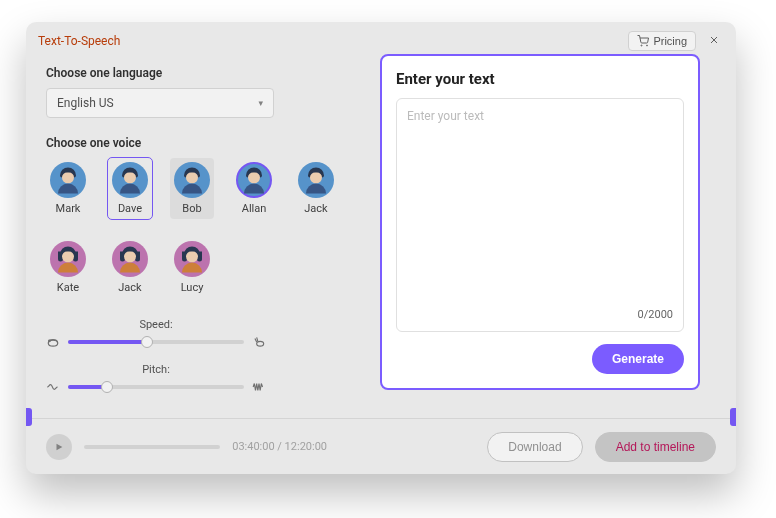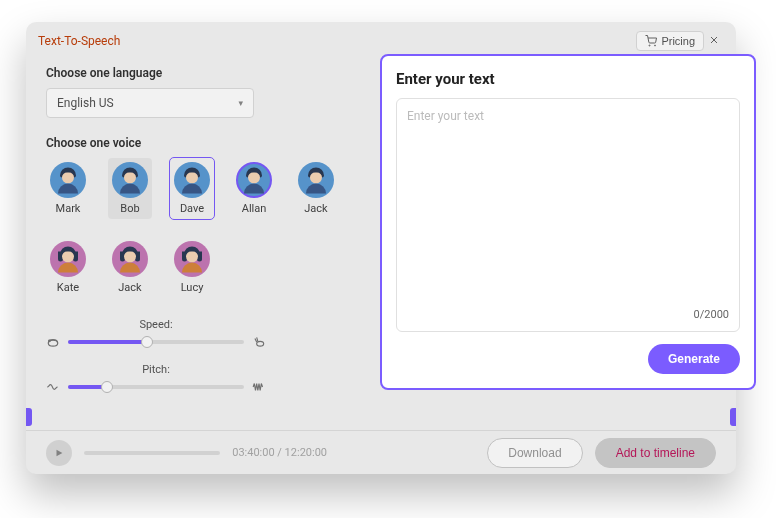--- a/index.html
+++ b/index.html
@@ -1,26 +1,26 @@
 <!DOCTYPE html>
 <html><head>
 <meta charset="utf-8">
 <style>
 * { box-sizing: border-box; margin: 0; padding: 0; }
 body { font-family: -apple-system, BlinkMacSystemFont, "Segoe UI", Roboto, sans-serif; background: #fff; width: 776px; height: 518px; position: relative; }
 .window { position: absolute; left: 26px; top: 22px; width: 710px; height: 452px; background: #f5f5f5; border-radius: 10px; box-shadow: 0 20px 40px rgba(0,0,0,0.25); }
 .dim { position: absolute; inset: 0; background: rgba(0,0,0,0.05); border-radius: 10px; pointer-events: none; z-index: 1; }
 .header { display: flex; align-items: center; justify-content: space-between; padding: 9px 12px; font-size: 12px; color: #555; }
 .header-title { color: #c2410c; }
-.header-right { display: flex; align-items: flex-end; }
+.header-right { display: flex; align-items: flex-end; gap: 8px; }
 .pricing-btn { display: flex; align-items: center; gap: 4px; background: #fff; border: 1px solid #ddd; border-radius: 4px; padding: 3px 8px; font-size: 11px; color: #555; cursor: pointer; }
 .close-btn { cursor: pointer; font-size: 14px; color: #666; padding: 2px 4px; }
 .content { padding: 6px 20px 0 20px; }
 .section-label { font-size: 12px; font-weight: 600; color: #333; margin-bottom: 8px; }
-.lang-select { width: 208px; height: 30px; border: 1px solid #ddd; border-radius: 4px; background: #fff; padding: 0 10px; font-size: 12px; color: #555; display: flex; align-items: center; justify-content: space-between; cursor: pointer; }
+.lang-select { width: 228px; height: 30px; border: 1px solid #ddd; border-radius: 4px; background: #fff; padding: 0 10px; font-size: 12px; color: #555; display: flex; align-items: center; justify-content: space-between; cursor: pointer; }
 .chevron { font-size: 9px; color: #888; }
 .voices { display: flex; flex-wrap: wrap; gap: 18px; margin-top: 6px; max-width: 340px; }
 .voice { display: flex; flex-direction: column; align-items: center; gap: 4px; cursor: pointer; padding: 4px; border-radius: 4px; }
 .voice.hovered { background: #e8e8e8; }
 .voice.selected { outline: 1.5px solid #7b5cff; border-radius: 4px; }
 .avatar { width: 36px; height: 36px; border-radius: 50%; position: relative; border: 2px solid transparent; }
 .avatar.male { background: #5b9bd5; }
 .avatar.female { background: #c77ab8; }
 .avatar.playing { border: 2px solid #7b5cff; }
 .avatar-face { position: absolute; left: 50%; top: 50%; transform: translate(-50%, -52%); width: 20px; height: 24px; }
@@ -32,32 +32,32 @@
 .body.blue { background: #3a5a8c; } .body.orange { background: #d9863d; }
 .voice-name { font-size: 11px; color: #444; }
 .sliders { margin-top: 20px; max-width: 220px; }
 .slider-row { margin-bottom: 14px; text-align: center; }
 .slider-label { font-size: 11px; color: #555; margin-bottom: 4px; display: block; }
 .slider-track-wrap { display: flex; align-items: center; gap: 8px; }
 .sicon { width: 14px; height: 14px; color: #777; flex-shrink: 0; }
 .track { flex: 1; height: 4px; background: #ddd; border-radius: 2px; position: relative; }
 .track-fill { position: absolute; left: 0; top: 0; bottom: 0; background: #7b5cff; border-radius: 2px; }
 .track-thumb { position: absolute; top: 50%; transform: translate(-50%, -50%); width: 12px; height: 12px; background: #fff; border: 1.5px solid #bbb; border-radius: 50%; }
-.footer { position: absolute; bottom: 0; left: 0; right: 0; height: 44px; border-top: 1px solid #e0e0e0; display: flex; align-items: center; padding: 16px 20px; gap: 12px; border-radius: 0 0 10px 10px; }
+.footer { position: absolute; bottom: 0; left: 0; right: 0; height: 56px; border-top: 1px solid #e0e0e0; display: flex; align-items: center; padding: 16px 20px; gap: 12px; border-radius: 0 0 10px 10px; }
 .play-btn { width: 26px; height: 26px; background: #dcdcdc; border-radius: 50%; display: flex; align-items: center; justify-content: center; cursor: pointer; }
 .play-btn svg { fill: #888; }
 .timeline { flex: 1; height: 4px; background: #ddd; border-radius: 2px; max-width: 270px; }
 .time-text { font-size: 11px; color: #aaa; }
 .footer-spacer { flex: 1; }
 .foot-btn { padding: 7px 20px; border-radius: 18px; font-size: 12px; border: 1px solid #ccc; background: #fff; color: #999; cursor: pointer; }
 .foot-btn.primary { background: #cfcfcf; border-color: #cfcfcf; color: #be185d; }
 .purple-handle { position: absolute; width: 6px; height: 18px; background: #7b5cff; border-radius: 3px; }
 .ph-left { left: 26px; top: 408px; border-radius: 0 3px 3px 0; }
 .ph-right { left: 730px; top: 408px; border-radius: 3px 0 0 3px; }
-.panel { position: absolute; left: 380px; top: 54px; width: 376px; height: 336px; background: #fff; border: 2px solid #7b5cff; border-radius: 8px; z-index: 5; padding: 14px; display: flex; flex-direction: column; }
+.panel { position: absolute; left: 380px; top: 54px; width: 320px; height: 336px; background: #fff; border: 2px solid #7b5cff; border-radius: 8px; z-index: 5; padding: 14px; display: flex; flex-direction: column; }
 .panel-title { font-size: 15px; font-weight: 700; color: #222; margin-bottom: 10px; }
 .text-area { flex: 1; border: 1px solid #e0e0e0; border-radius: 6px; padding: 10px; position: relative; display: flex; flex-direction: column; justify-content: space-between; }
 .text-area textarea { border: none; outline: none; resize: none; width: 100%; flex: 1; font-size: 12px; color: #333; font-family: inherit; }
 .text-area textarea::placeholder { color: #bbb; }
 .char-count { font-size: 11px; color: #666; text-align: right; }
 .gen-btn { align-self: flex-end; margin-top: 12px; background: #7b5cff; color: #fff; border: none; border-radius: 18px; padding: 8px 20px; font-size: 12px; font-weight: 600; cursor: pointer; }
 </style>
 </head>
 <body>
 
@@ -95,39 +95,39 @@
         <div class="voice ">
           <div class="avatar male">
             <div class="avatar-face">
               <div class="hair"></div>
               <div class="face"></div>
               <div class="body blue"></div>
             </div>
           </div>
           <span class="voice-name">Mark</span>
         </div>
+        <div class="voice selected">
+          <div class="avatar male">
+            <div class="avatar-face">
+              <div class="hair"></div>
+              <div class="face"></div>
+              <div class="body blue"></div>
+            </div>
+          </div>
+          <span class="voice-name">Dave</span>
+        </div>
         <div class="voice hovered">
           <div class="avatar male">
             <div class="avatar-face">
               <div class="hair"></div>
               <div class="face"></div>
               <div class="body blue"></div>
             </div>
           </div>
           <span class="voice-name">Bob</span>
-        </div>
-        <div class="voice selected">
-          <div class="avatar male">
-            <div class="avatar-face">
-              <div class="hair"></div>
-              <div class="face"></div>
-              <div class="body blue"></div>
-            </div>
-          </div>
-          <span class="voice-name">Dave</span>
         </div>
         <div class="voice playing">
           <div class="avatar male playing">
             <div class="avatar-face">
               <div class="hair"></div>
               <div class="face"></div>
               <div class="body blue"></div>
             </div>
           </div>
           <span class="voice-name">Allan</span>

